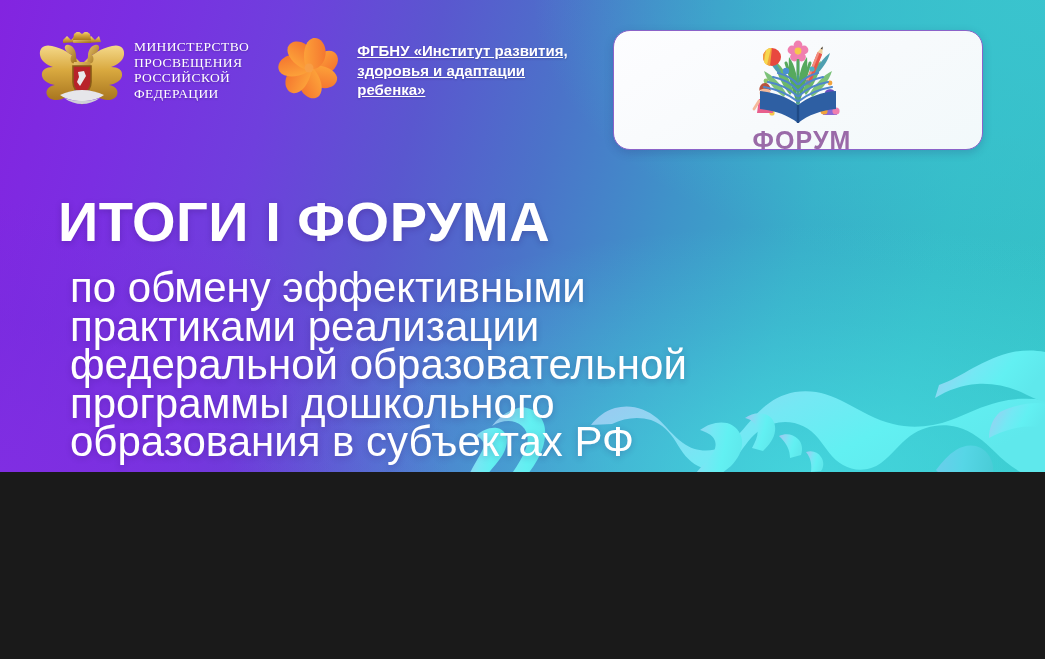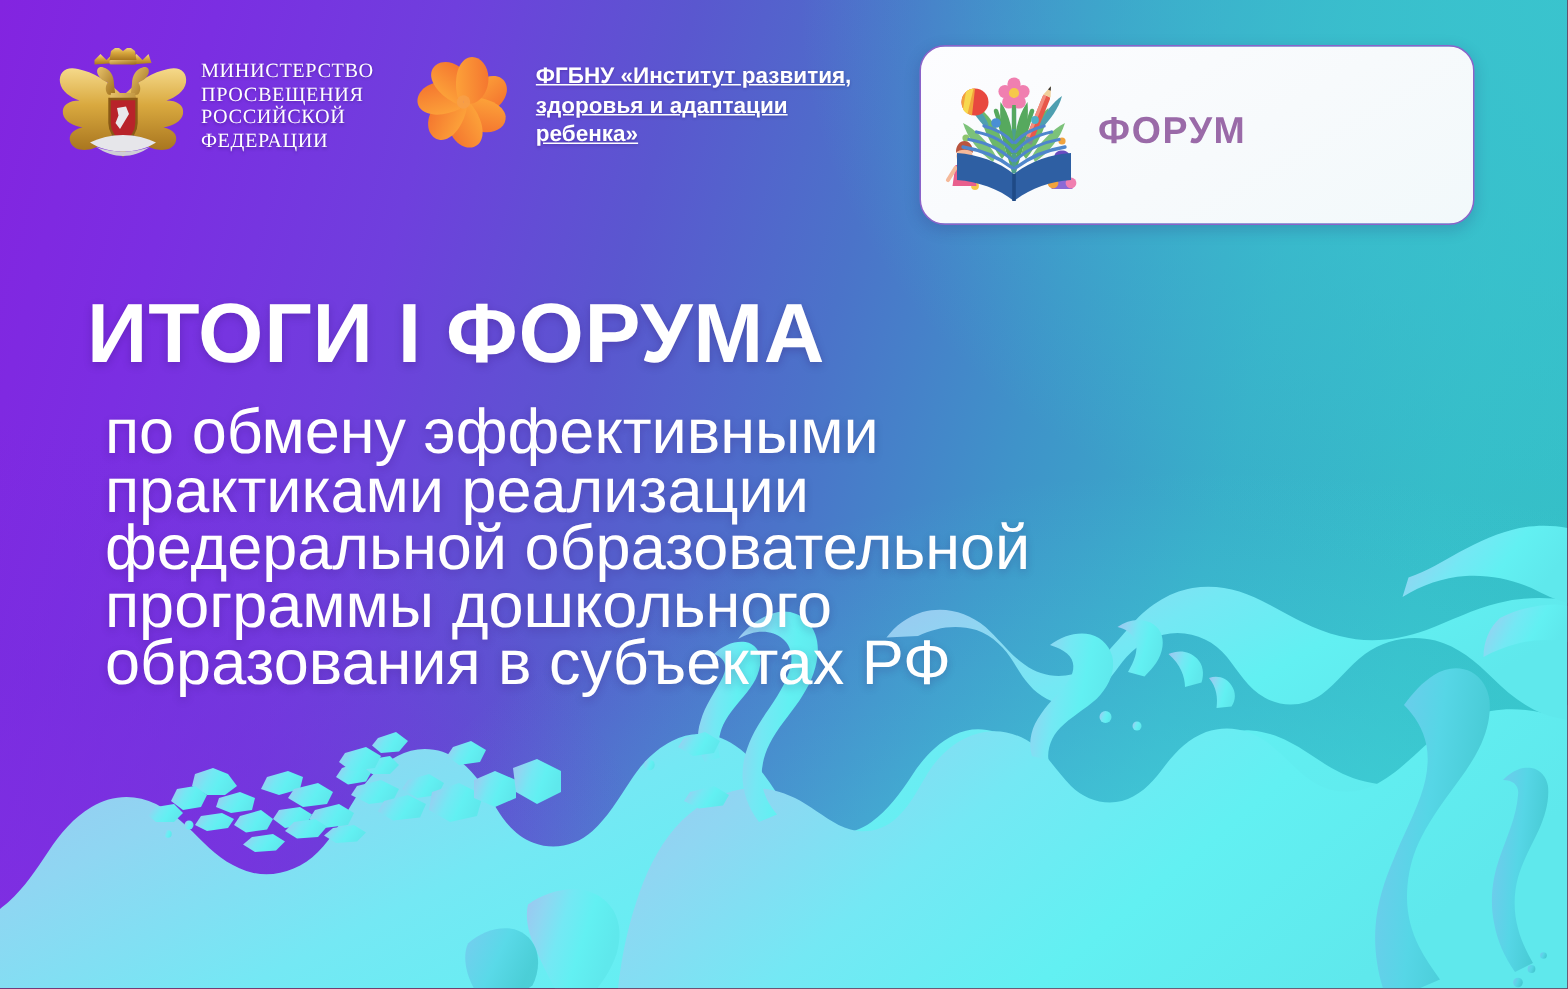--- a/index.html
+++ b/index.html
@@ -3,24 +3,24 @@
 <meta charset="utf-8">
 <style>
   html, body {
     margin: 0;
     padding: 0;
     background: #1a1a1a;
   }
   #poster {
     position: relative;
     width: 1045px;
-    height: 659px;
+    height: 472px;
     overflow: hidden;
     font-family: "Liberation Sans", sans-serif;
-    background: #ec4899;
+    background: #404040;
   }
 
   
   .bg-base {
     position: absolute;
     inset: 0;
     background: linear-gradient(105deg,
         #8324e0 0%,
         #7b2ee2 12%,
         #6f3fdd 25%,
@@ -135,20 +135,21 @@
     width: 370px;
     height: 120px;
     background: linear-gradient(150deg,#fdfdff 0%, #f7fafc 55%, #f2f9fb 100%);
     border: 1.5px solid #8b63c9;
     border-radius: 17px;
     box-shadow: 0 3px 10px rgba(40,10,90,0.18);
     display: flex;
     align-items: center;
     padding: 0 14px 0 14px;
     box-sizing: border-box;
+    flex-direction: column;
   }
   .badge-icon {
     width: 96px;
     height: 96px;
     flex: 0 0 auto;
   }
   .badge-icon svg { display:block; width:100%; height:100%; }
   .badge-copy {
     margin-left: 8px;
     flex: 1 1 auto;

